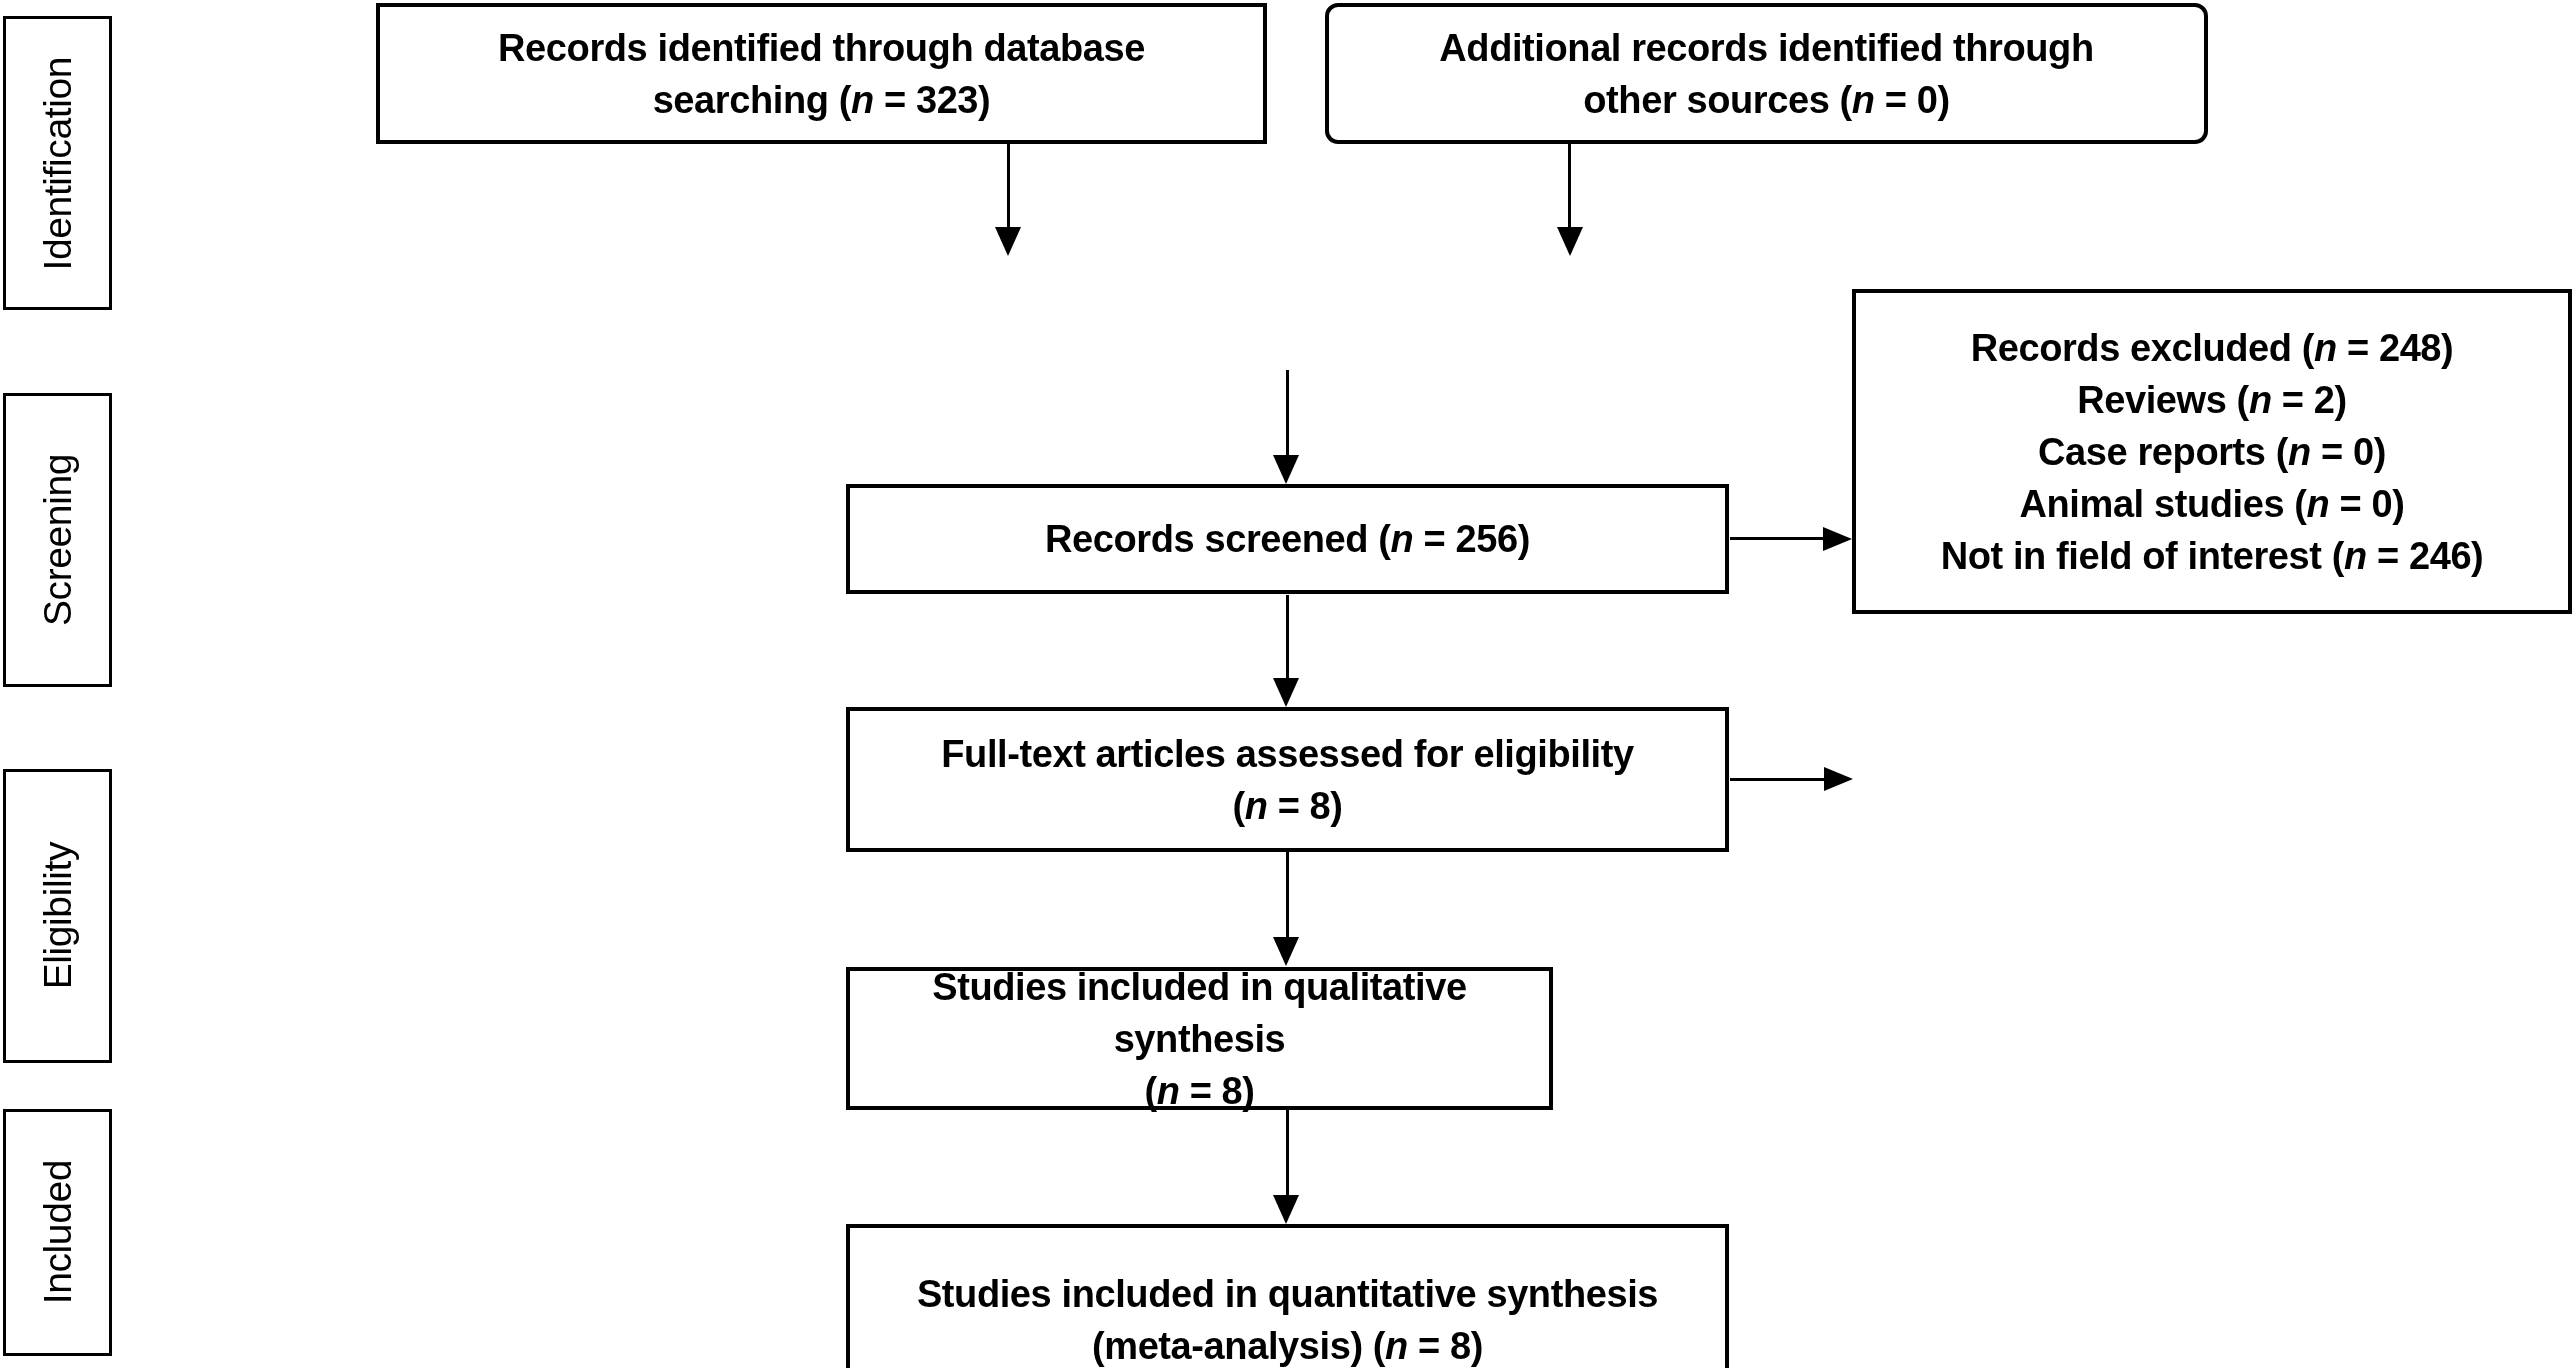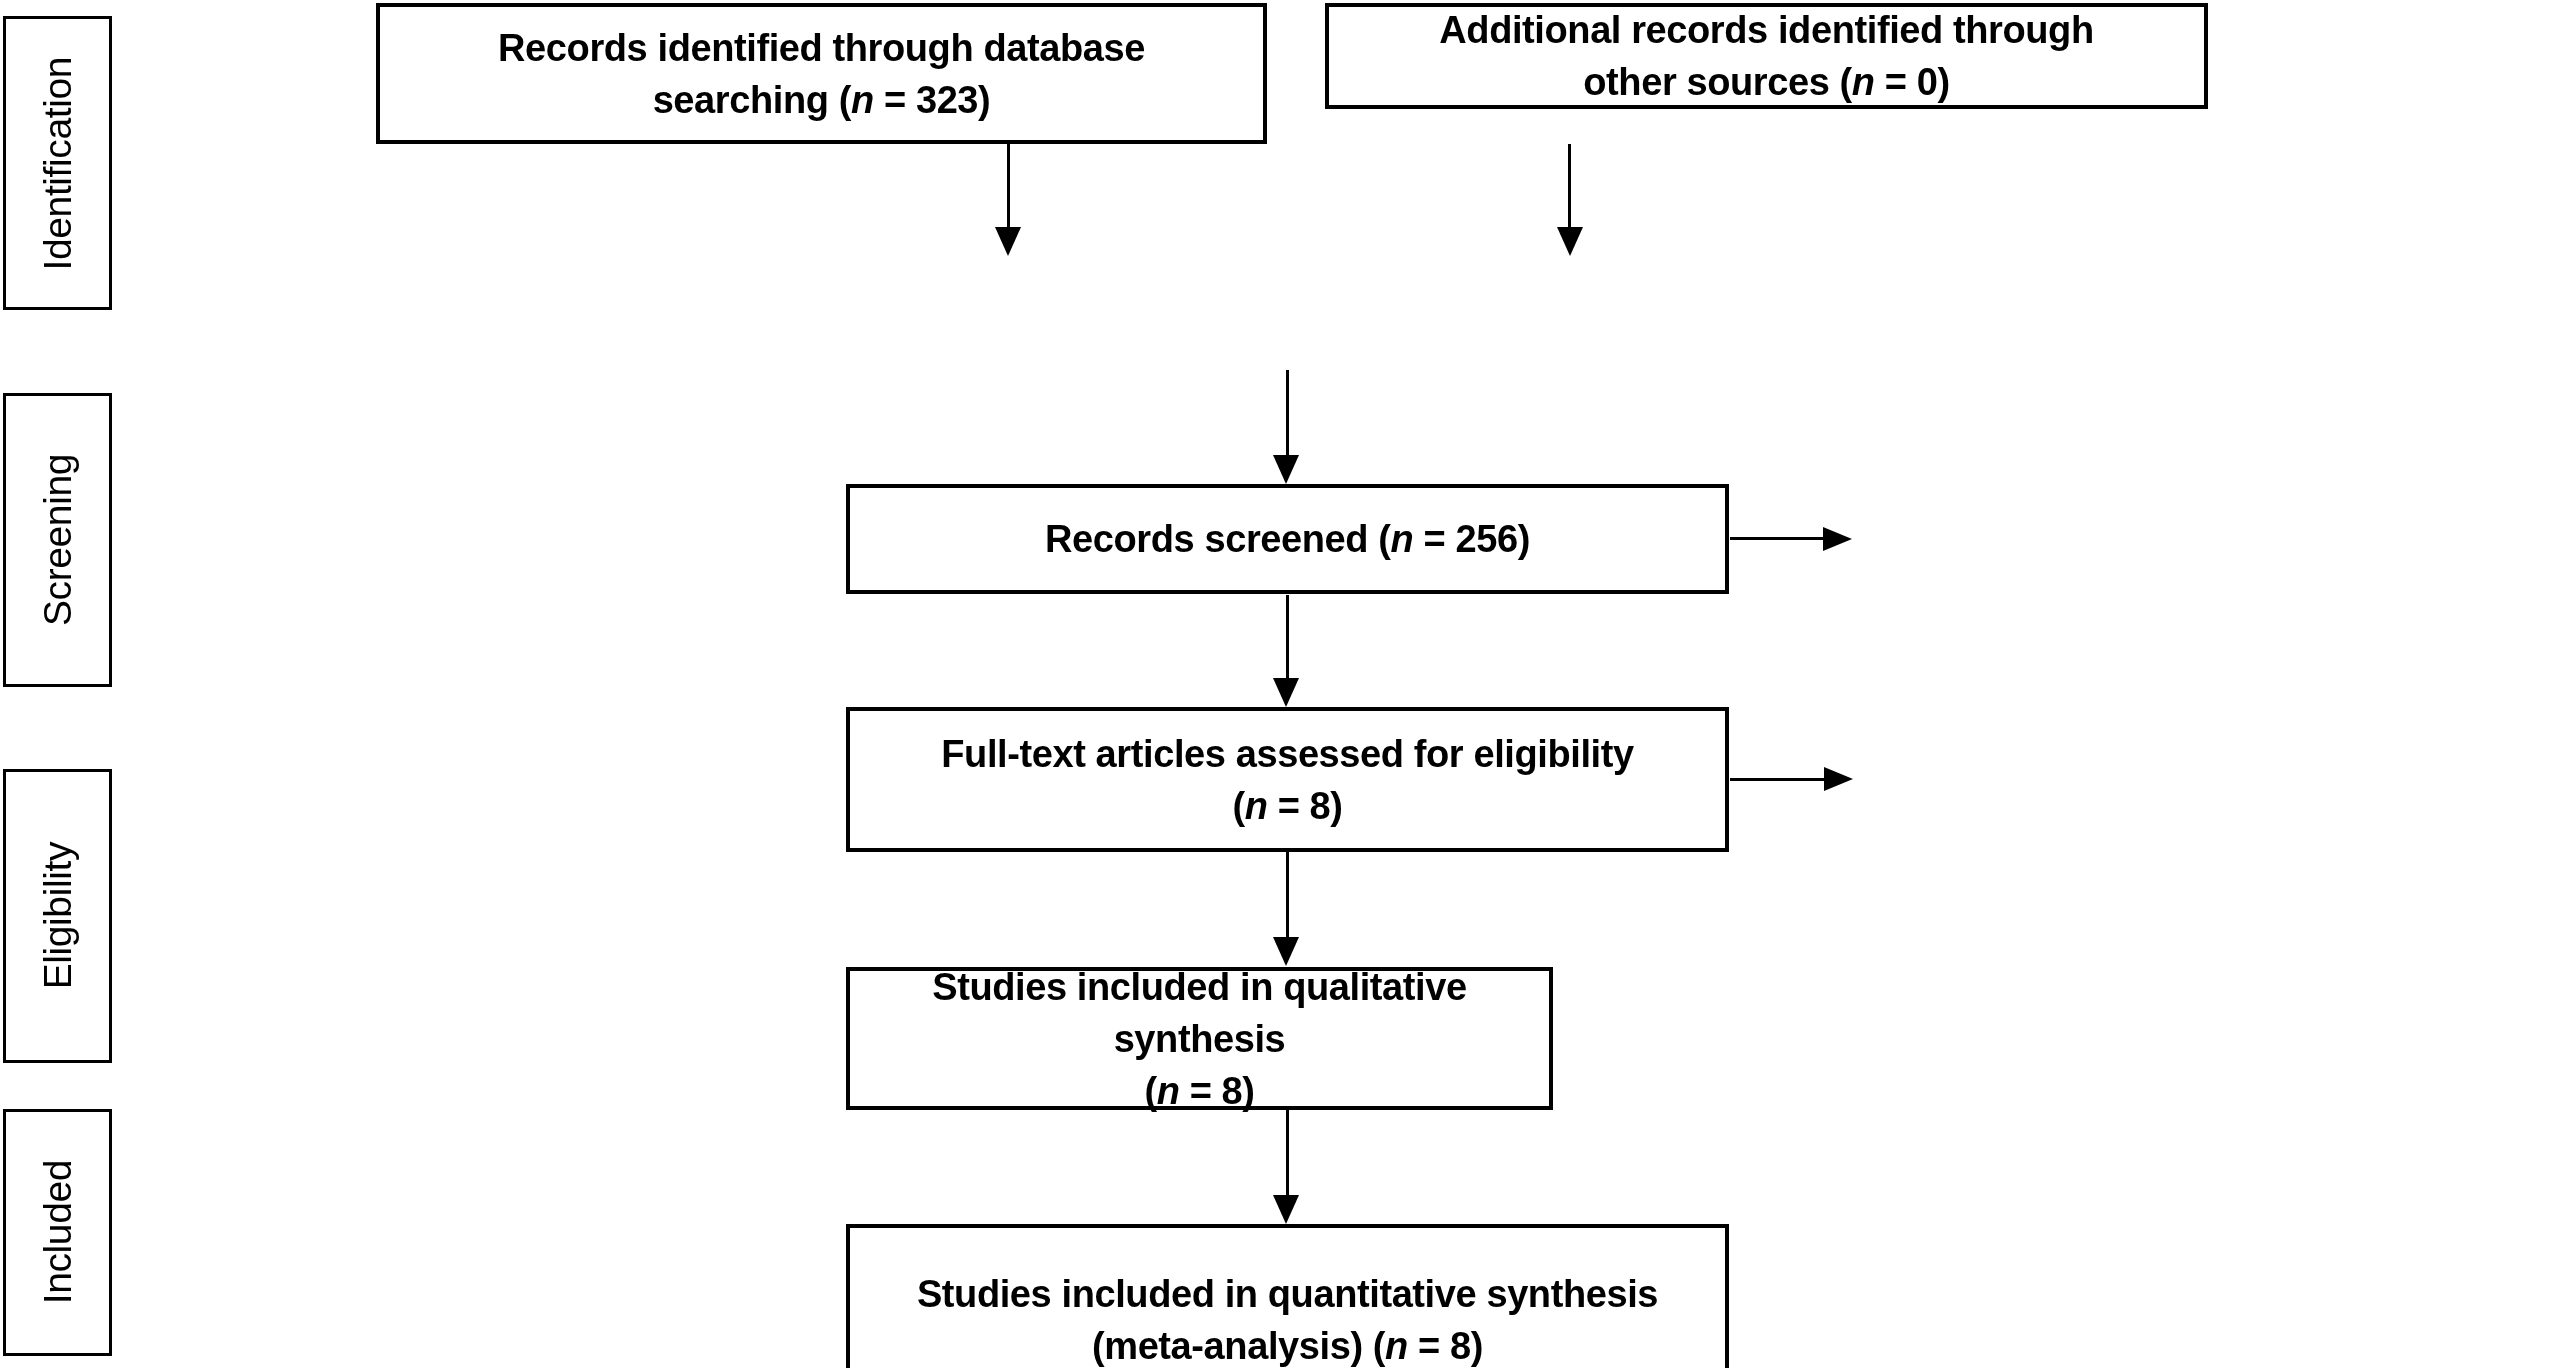--- a/index.html
+++ b/index.html
@@ -77,41 +77,48 @@
     <span class="vtext">Eligibility</span>
   </div>
   <div class="box stage" style="left:3.3px; top:1109px; width:109px; height:247px;">
     <span class="vtext">Included</span>
   </div>
 
   <div class="box main" style="left:376px; top:3.3px; width:891px; height:141px;">
     <span class="label">Records identified through database
 searching (<i>n</i> = 323)</span>
   </div>
-  <div class="box main" style="left:1325px; top:3.3px; width:883px; height:106px;">
+  <div class="box main" style="left:1325px; top:3.3px; width:883px; height:141px;border-radius:13px;">
     <span class="label">Additional records identified through
 other sources (<i>n</i> = 0)</span>
   </div>
 
   <div class="box main" style="left:846px; top:484px; width:883px; height:110px;">
     <span class="label">Records screened (<i>n</i> = 256)</span>
   </div>
   <div class="box main" style="left:846px; top:707px; width:883px; height:145px;">
     <span class="label">Full-text articles assessed for eligibility
 (<i>n</i> = 8)</span>
   </div>
   <div class="box main" style="left:846px; top:967px; width:707px; height:143px;">
     <span class="label">Studies included in qualitative synthesis
 (<i>n</i> = 8)</span>
   </div>
   <div class="box main" style="left:846px; top:1224px; width:883px; height:152px;align-items:flex-end;">
     <span class="label">Studies included in quantitative synthesis
 (meta-analysis) (<i>n</i> = 8)</span>
   </div>
 
+  <div class="box main" style="left:1852px; top:289px; width:720px; height:325px;">
+    <span class="label">Records excluded (<i>n</i> = 248)
+Reviews (<i>n</i> = 2)
+Case reports (<i>n</i> = 0)
+Animal studies (<i>n</i> = 0)
+Not in field of interest (<i>n</i> = 246)</span>
+  </div>
 
   <div class="vline" style="left:1007px; top:144px; height:84px;"></div>
   <div class="head-down" style="left:995px; top:227px;"></div>
 
   <div class="vline" style="left:1568px; top:144px; height:84px;"></div>
   <div class="head-down" style="left:1557px; top:227px;"></div>
 
   <div class="vline" style="left:1286px; top:370px; height:87px;"></div>
   <div class="head-down" style="left:1273px; top:455px;"></div>
 

